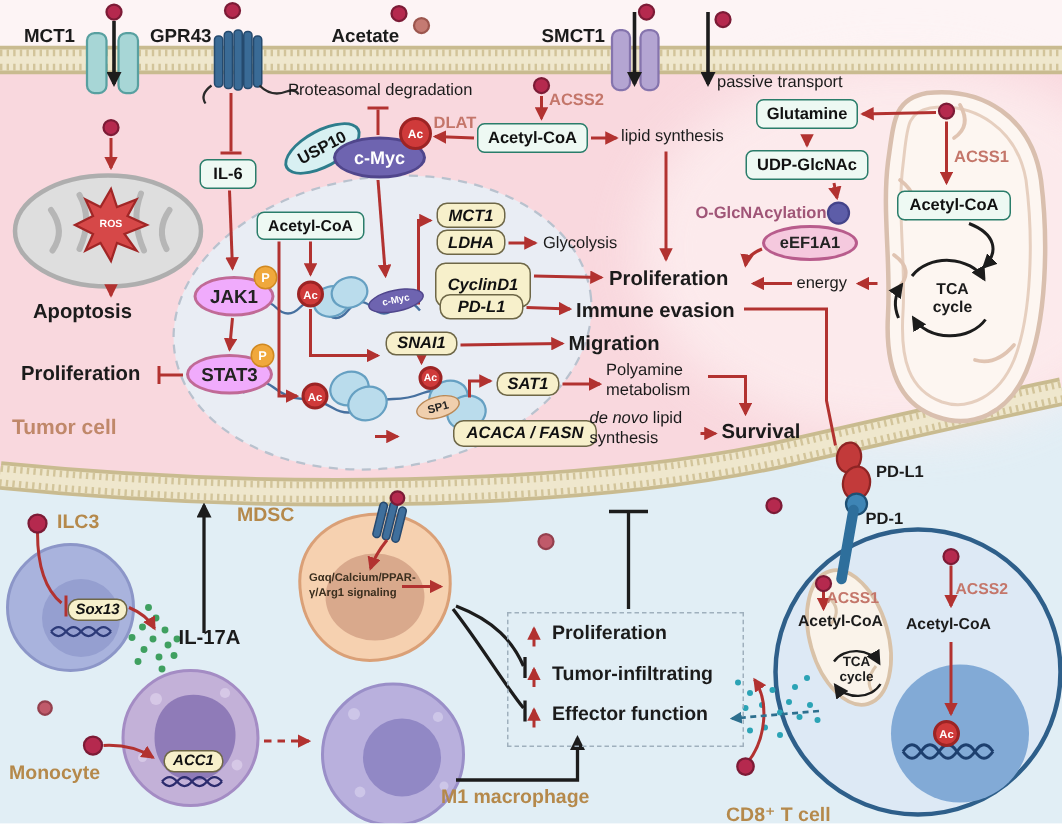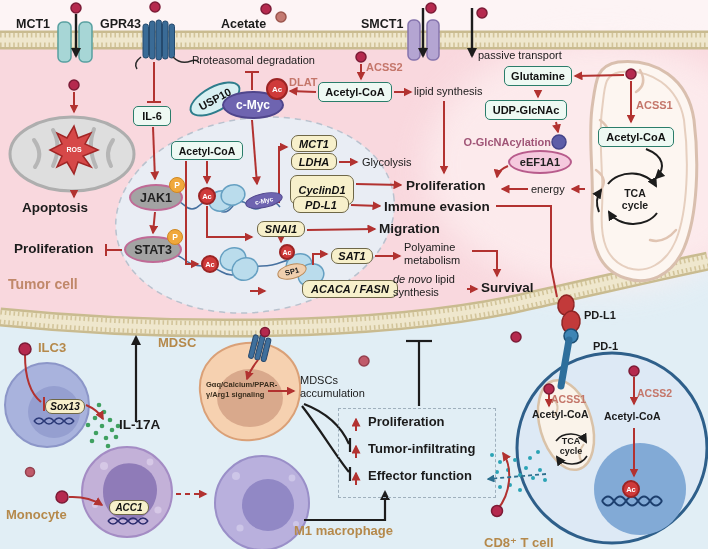--- a/index.html
+++ b/index.html
@@ -9,21 +9,21 @@
   .t{position:absolute;color:#1b1b1b;font-size:11px;line-height:1.15;white-space:nowrap;}
   .wrap{white-space:normal;}
   .b{font-weight:bold;}
   .big{font-size:13.5px;font-weight:bold;}
   .gold{color:#b5894b;font-weight:bold;font-size:13px;}
   .rosy{color:#c4766a;font-weight:bold;}
   .bx{position:absolute;display:flex;align-items:center;justify-content:center;box-sizing:border-box;}
   .tbox{background:#eef9f3;border:1.6px solid #2a7d6a;border-radius:5px;font-weight:bold;font-size:11px;color:#111;}
   .gbox{background:#f7f0cb;border:1.5px solid #6e6747;border-radius:7px;font-weight:bold;font-style:italic;font-size:11px;color:#111;}
   .oval{border-radius:50%;font-weight:bold;}
-  .pink{background:#a3a3a3;border:2px solid #c06a96;color:#222;font-size:12.5px;text-align:right;}
+  .pink{background:#f0abfc;border:2px solid #c06a96;color:#222;font-size:12.5px;text-align:right;}
   .pcirc{background:#f0a83c;border:1.5px solid #d08820;color:#fff;font-size:8.5px;width:16px;height:16px;}
   .ac{background:#cf3a3a;border:2px solid #9c2424;color:#fff;font-size:8px;}
 </style>
 </head>
 <body>
 
 <div id="fig">
 <div id="topstrip"></div>
 
 <svg width="708" height="549" viewBox="0 0 708 549">
@@ -404,45 +404,44 @@
 <div class="t big" style="left:406px;top:178px;">Proliferation</div>
 <div class="t big" style="left:384px;top:199px;">Immune evasion</div>
 <div class="t big" style="left:379px;top:221px;">Migration</div>
 <div class="t wrap" style="left:404px;top:241px;width:80px;">Polyamine metabolism</div>
 <div class="t wrap" style="left:393px;top:273px;width:88px;"><i>de novo</i> <span>lipid synthesis</span></div>
 <div class="t big" style="left:481px;top:280px;">Survival</div>
 
 <div class="bx tbox" style="left:504px;top:66px;width:68px;height:20px;">
       <span>Glutamine</span>
     </div>
-<div class="bx tbox" style="left:485px;top:100px;width:82px;height:20px;">
+<div class="bx tbox" style="left:497px;top:100px;width:82px;height:20px;">
       <span>UDP-GlcNAc</span>
     </div>
 <div class="t b" style="left:455px;top:136px;width:96px;text-align:right;color:#a05577;">O-GlcNAcylation</div>
 <div class="bx oval" style="left:508px;top:150px;width:64px;height:24px;background:#f5c9de;border:2px solid #b85c8c;font-size:11px;color:#222;">
       <span>eEF1A1</span>
     </div>
 <div class="t" style="left:531px;top:183px;">energy</div>
 <div class="t rosy" style="left:636px;top:99px;">ACSS1</div>
 <div class="bx tbox" style="left:598px;top:127px;width:76px;height:20px;">
       <span>Acetyl-CoA</span>
     </div>
 <div class="t b wrap" style="left:616px;top:187px;width:38px;text-align:center;font-size:10.5px;">TCA cycle</div>
 
 <div class="t b" style="left:584px;top:309px;">PD-L1</div>
-<div class="t b" style="left:577px;top:340px;margin-left:16px;">PD-1</div>
+<div class="t b" style="left:577px;top:340px;">PD-1</div>
 
 <div class="t gold" style="left:38px;top:341px;">ILC3</div>
 <div class="bx gbox" style="left:45px;top:399px;width:40px;height:15px;font-size:10px;">
       <span>Sox13</span>
     </div>
 <div class="t" style="left:119px;top:417px;font-weight:bold;font-size:13.5px;">IL-17A</div>
 <div class="t gold" style="left:158px;top:336px;">MDSC</div>
 <div class="t wrap" style="left:206px;top:380px;width:70px;font-size:7.5px;font-weight:bold;color:#3a2e1e;line-height:1.3;">Gαq/Calcium/PPAR-γ/Arg1 signaling</div>
-<div class="t wrap" style="left:300px;top:374px;width:84px;">MDSCs accumulation</div>
 <div class="t gold" style="left:6px;top:508px;">Monocyte</div>
 <div class="bx gbox" style="left:109px;top:500px;width:40px;height:15px;font-size:10px;">
       <span>ACC1</span>
     </div>
 <div class="t gold" style="left:294px;top:524px;">M1 macrophage</div>
 <div class="t b" style="left:368px;top:415px;font-size:13px;">Proliferation</div>
 <div class="t b" style="left:368px;top:442px;font-size:13px;">Tumor-infiltrating</div>
 <div class="t b" style="left:368px;top:469px;font-size:13px;">Effector function</div>
 <div class="t gold" style="left:472px;top:536px;margin-left:12px;">CD8⁺ T cell</div>
 <div class="t rosy" style="left:551px;top:393px;font-size:10.5px;">ACSS1</div>

